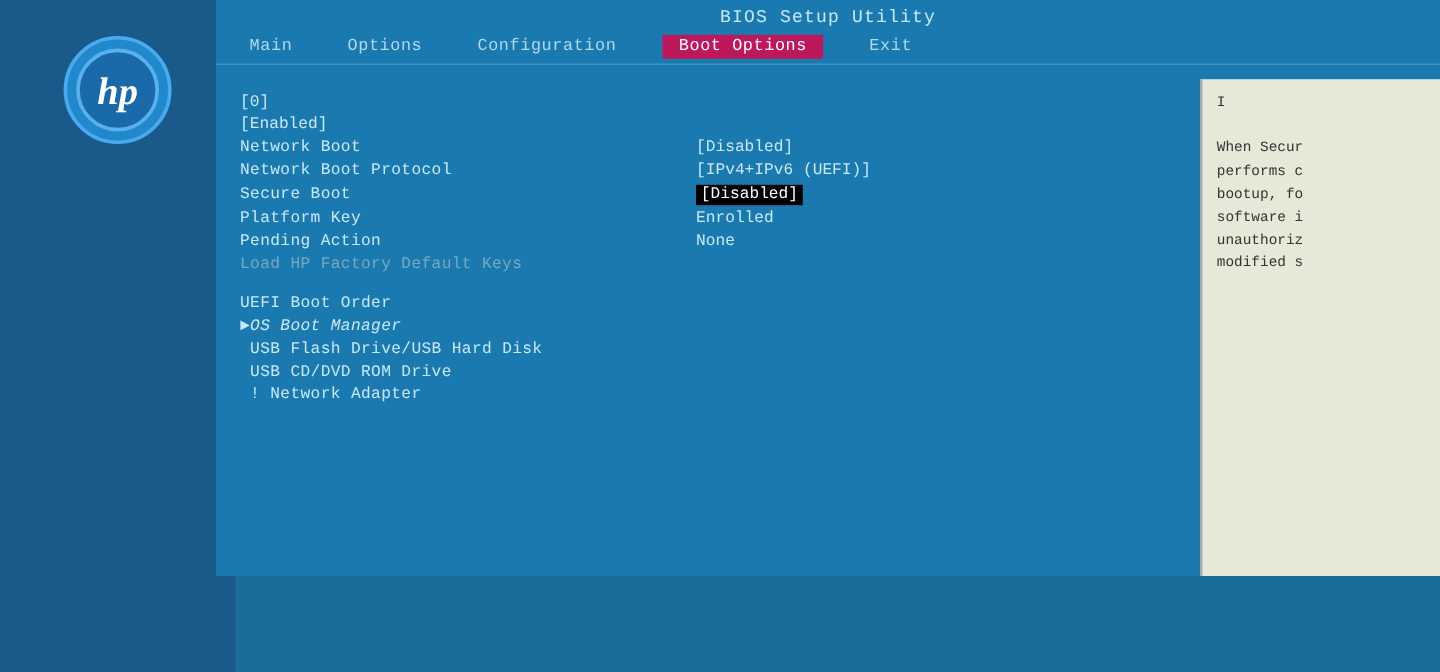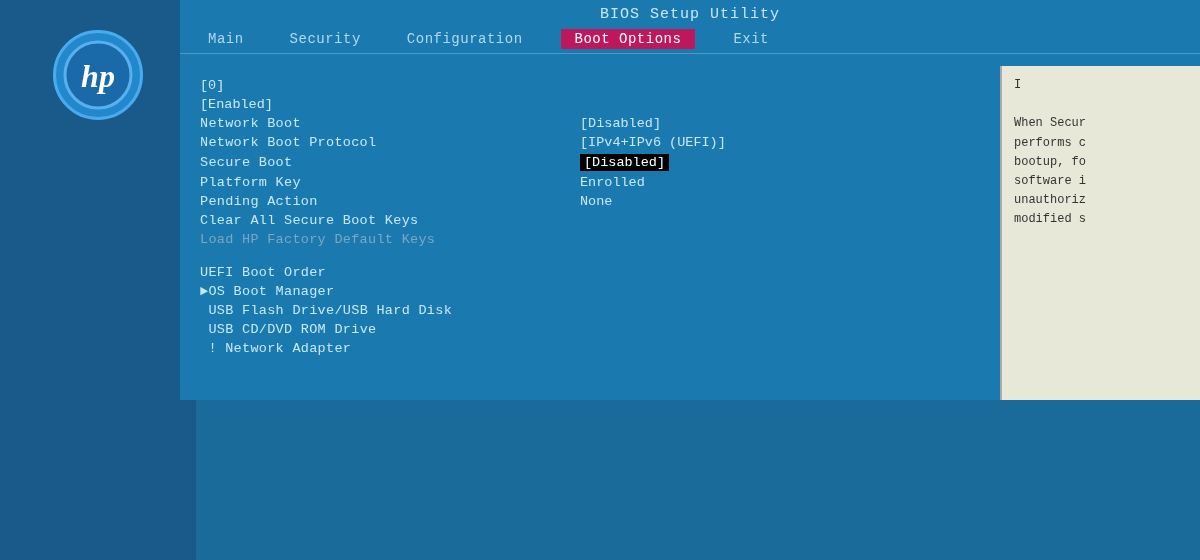--- a/index.html
+++ b/index.html
@@ -42,21 +42,21 @@
       font-weight: bold;
       font-family: serif;
     }
 
     
     .main-content {
       position: absolute;
       top: 0;
       left: 180px;
       width: 1020px;
-      height: 400px;
+      height: 480px;
       background: #1a7ab0;
       display: flex;
       flex-direction: column;
     }
 
     
     .title-bar {
       text-align: center;
       color: #c8e8f8;
       font-size: 15px;
@@ -117,20 +117,21 @@
       width: 380px;
       letter-spacing: 0.3px;
     }
 
     .setting-label.dimmed {
       color: #7aa8c0;
     }
 
     .setting-label.arrow {
       color: #c8e8f8;
+      font-style: italic;
     }
 
     .setting-value {
       color: #c8e8f8;
       font-size: 13.5px;
     }
 
     .setting-value.highlighted {
       background: #000000;
       color: #ffffff;
@@ -178,21 +179,21 @@
 </div>
 
 <div class="main-content">
 
   <div class="title-bar">
     <span>BIOS Setup Utility</span>
   </div>
 
   <div class="nav-menu">
     <div class="nav-item">Main</div>
-    <div class="nav-item">Security</div>
+    <div class="nav-item">Options</div>
     <div class="nav-item">Configuration</div>
     <div class="nav-item active">Boot Options</div>
     <div class="nav-item">Exit</div>
   </div>
 
   <hr class="divider">
 
   <div class="content-area">
 
     <div class="settings-panel">
@@ -223,24 +224,20 @@
       <div class="setting-row">
         <span class="setting-label">Platform Key</span>
         <span class="setting-value">Enrolled</span>
       </div>
 
       <div class="setting-row">
         <span class="setting-label">Pending Action</span>
         <span class="setting-value">None</span>
       </div>
 
-      <div class="setting-row">
-        <span class="setting-label">Clear All Secure Boot Keys</span>
-        <span class="setting-value"></span>
-      </div>
 
       <div class="setting-row">
         <span class="setting-label dimmed">Load HP Factory Default Keys</span>
         <span class="setting-value"></span>
       </div>
 
       <div class="section-gap"></div>
 
       <div class="setting-row">
         <span class="setting-label">UEFI Boot Order</span>

